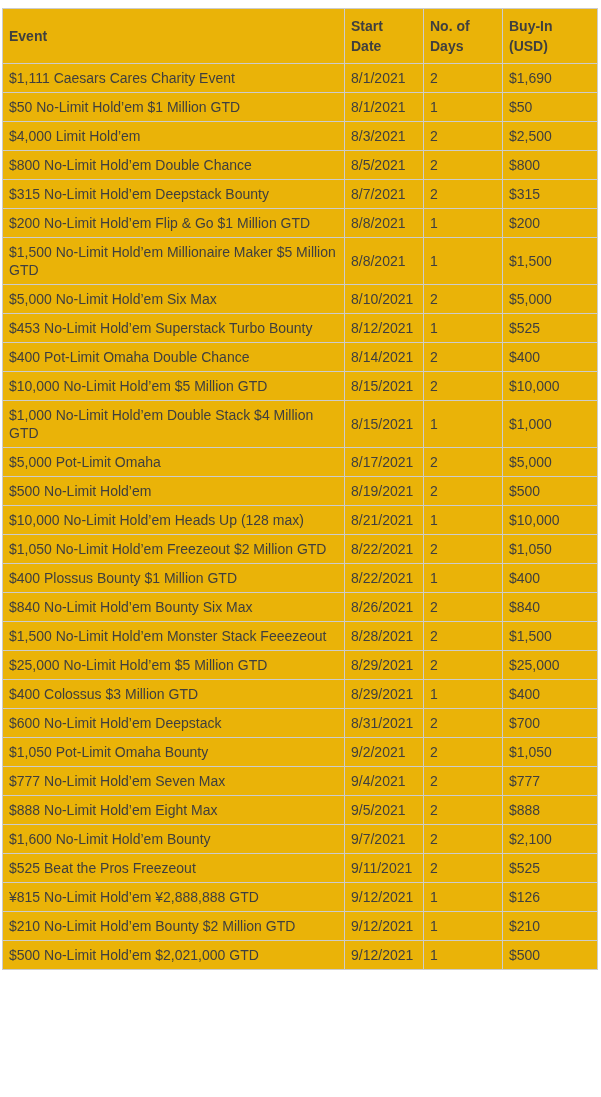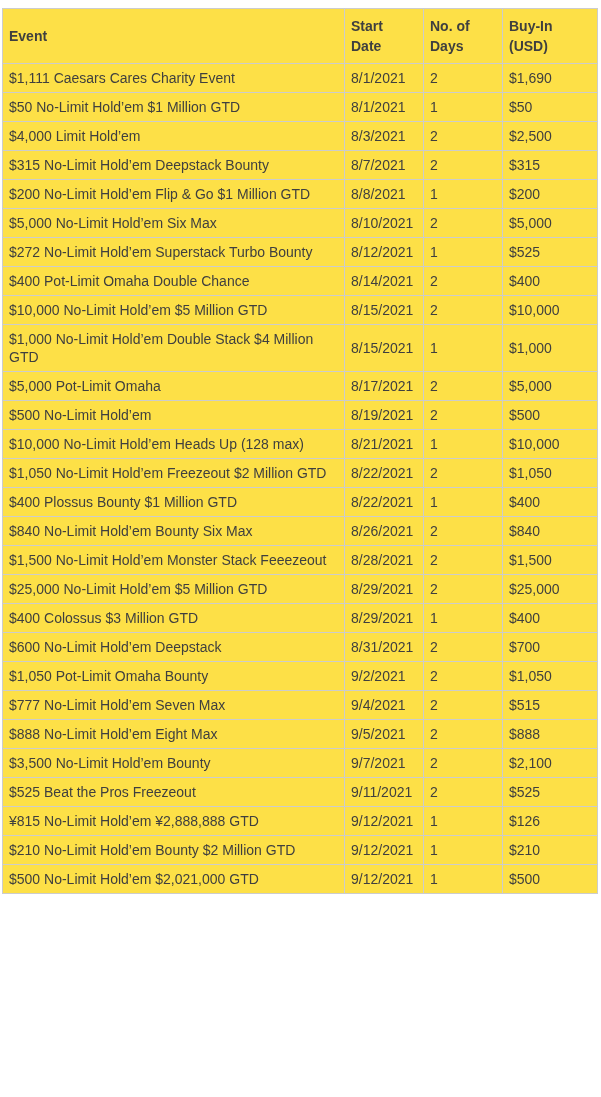--- a/index.html
+++ b/index.html
@@ -12,21 +12,21 @@
     width: 601px;
     min-height: 1097px;
     background: #ffffff;
     box-sizing: border-box;
   }
   table.events {
     border-collapse: collapse;
     table-layout: fixed;
     width: 595px;
     margin: 8px 0 13px 2px;
-    background: #fde047;
+    background: #eab308;
   }
   table.events th,
   table.events td {
     border: 1px solid #cccccc;
     font-size: 14px;
     color: #3f3f3f;
     text-align: left;
     vertical-align: middle;
     overflow-wrap: break-word;
     box-sizing: border-box;
@@ -78,39 +78,51 @@
           <td>1</td>
           <td>$50</td>
         </tr>
         <tr>
           <td>$4,000 Limit Hold’em</td>
           <td>8/3/2021</td>
           <td>2</td>
           <td>$2,500</td>
         </tr>
         <tr>
+          <td>$800 No-Limit Hold’em Double Chance</td>
+          <td>8/5/2021</td>
+          <td>2</td>
+          <td>$800</td>
+        </tr>
+        <tr>
           <td>$315 No-Limit Hold’em Deepstack Bounty</td>
           <td>8/7/2021</td>
           <td>2</td>
           <td>$315</td>
         </tr>
         <tr>
           <td>$200 No-Limit Hold’em Flip &amp; Go $1 Million GTD</td>
           <td>8/8/2021</td>
           <td>1</td>
           <td>$200</td>
         </tr>
         <tr>
+          <td>$1,500 No-Limit Hold’em Millionaire Maker $5 Million GTD</td>
+          <td>8/8/2021</td>
+          <td>1</td>
+          <td>$1,500</td>
+        </tr>
+        <tr>
           <td>$5,000 No-Limit Hold’em Six Max</td>
           <td>8/10/2021</td>
           <td>2</td>
           <td>$5,000</td>
         </tr>
         <tr>
-          <td>$272 No-Limit Hold’em Superstack Turbo Bounty</td>
+          <td>$453 No-Limit Hold’em Superstack Turbo Bounty</td>
           <td>8/12/2021</td>
           <td>1</td>
           <td>$525</td>
         </tr>
         <tr>
           <td>$400 Pot-Limit Omaha Double Chance</td>
           <td>8/14/2021</td>
           <td>2</td>
           <td>$400</td>
         </tr>
@@ -189,30 +201,30 @@
         <tr>
           <td>$1,050 Pot-Limit Omaha Bounty</td>
           <td>9/2/2021</td>
           <td>2</td>
           <td>$1,050</td>
         </tr>
         <tr>
           <td>$777 No-Limit Hold’em Seven Max</td>
           <td>9/4/2021</td>
           <td>2</td>
-          <td>$515</td>
+          <td>$777</td>
         </tr>
         <tr>
           <td>$888 No-Limit Hold’em Eight Max</td>
           <td>9/5/2021</td>
           <td>2</td>
           <td>$888</td>
         </tr>
         <tr>
-          <td>$3,500 No-Limit Hold’em Bounty</td>
+          <td>$1,600 No-Limit Hold’em Bounty</td>
           <td>9/7/2021</td>
           <td>2</td>
           <td>$2,100</td>
         </tr>
         <tr>
           <td>$525 Beat the Pros Freezeout</td>
           <td>9/11/2021</td>
           <td>2</td>
           <td>$525</td>
         </tr>

